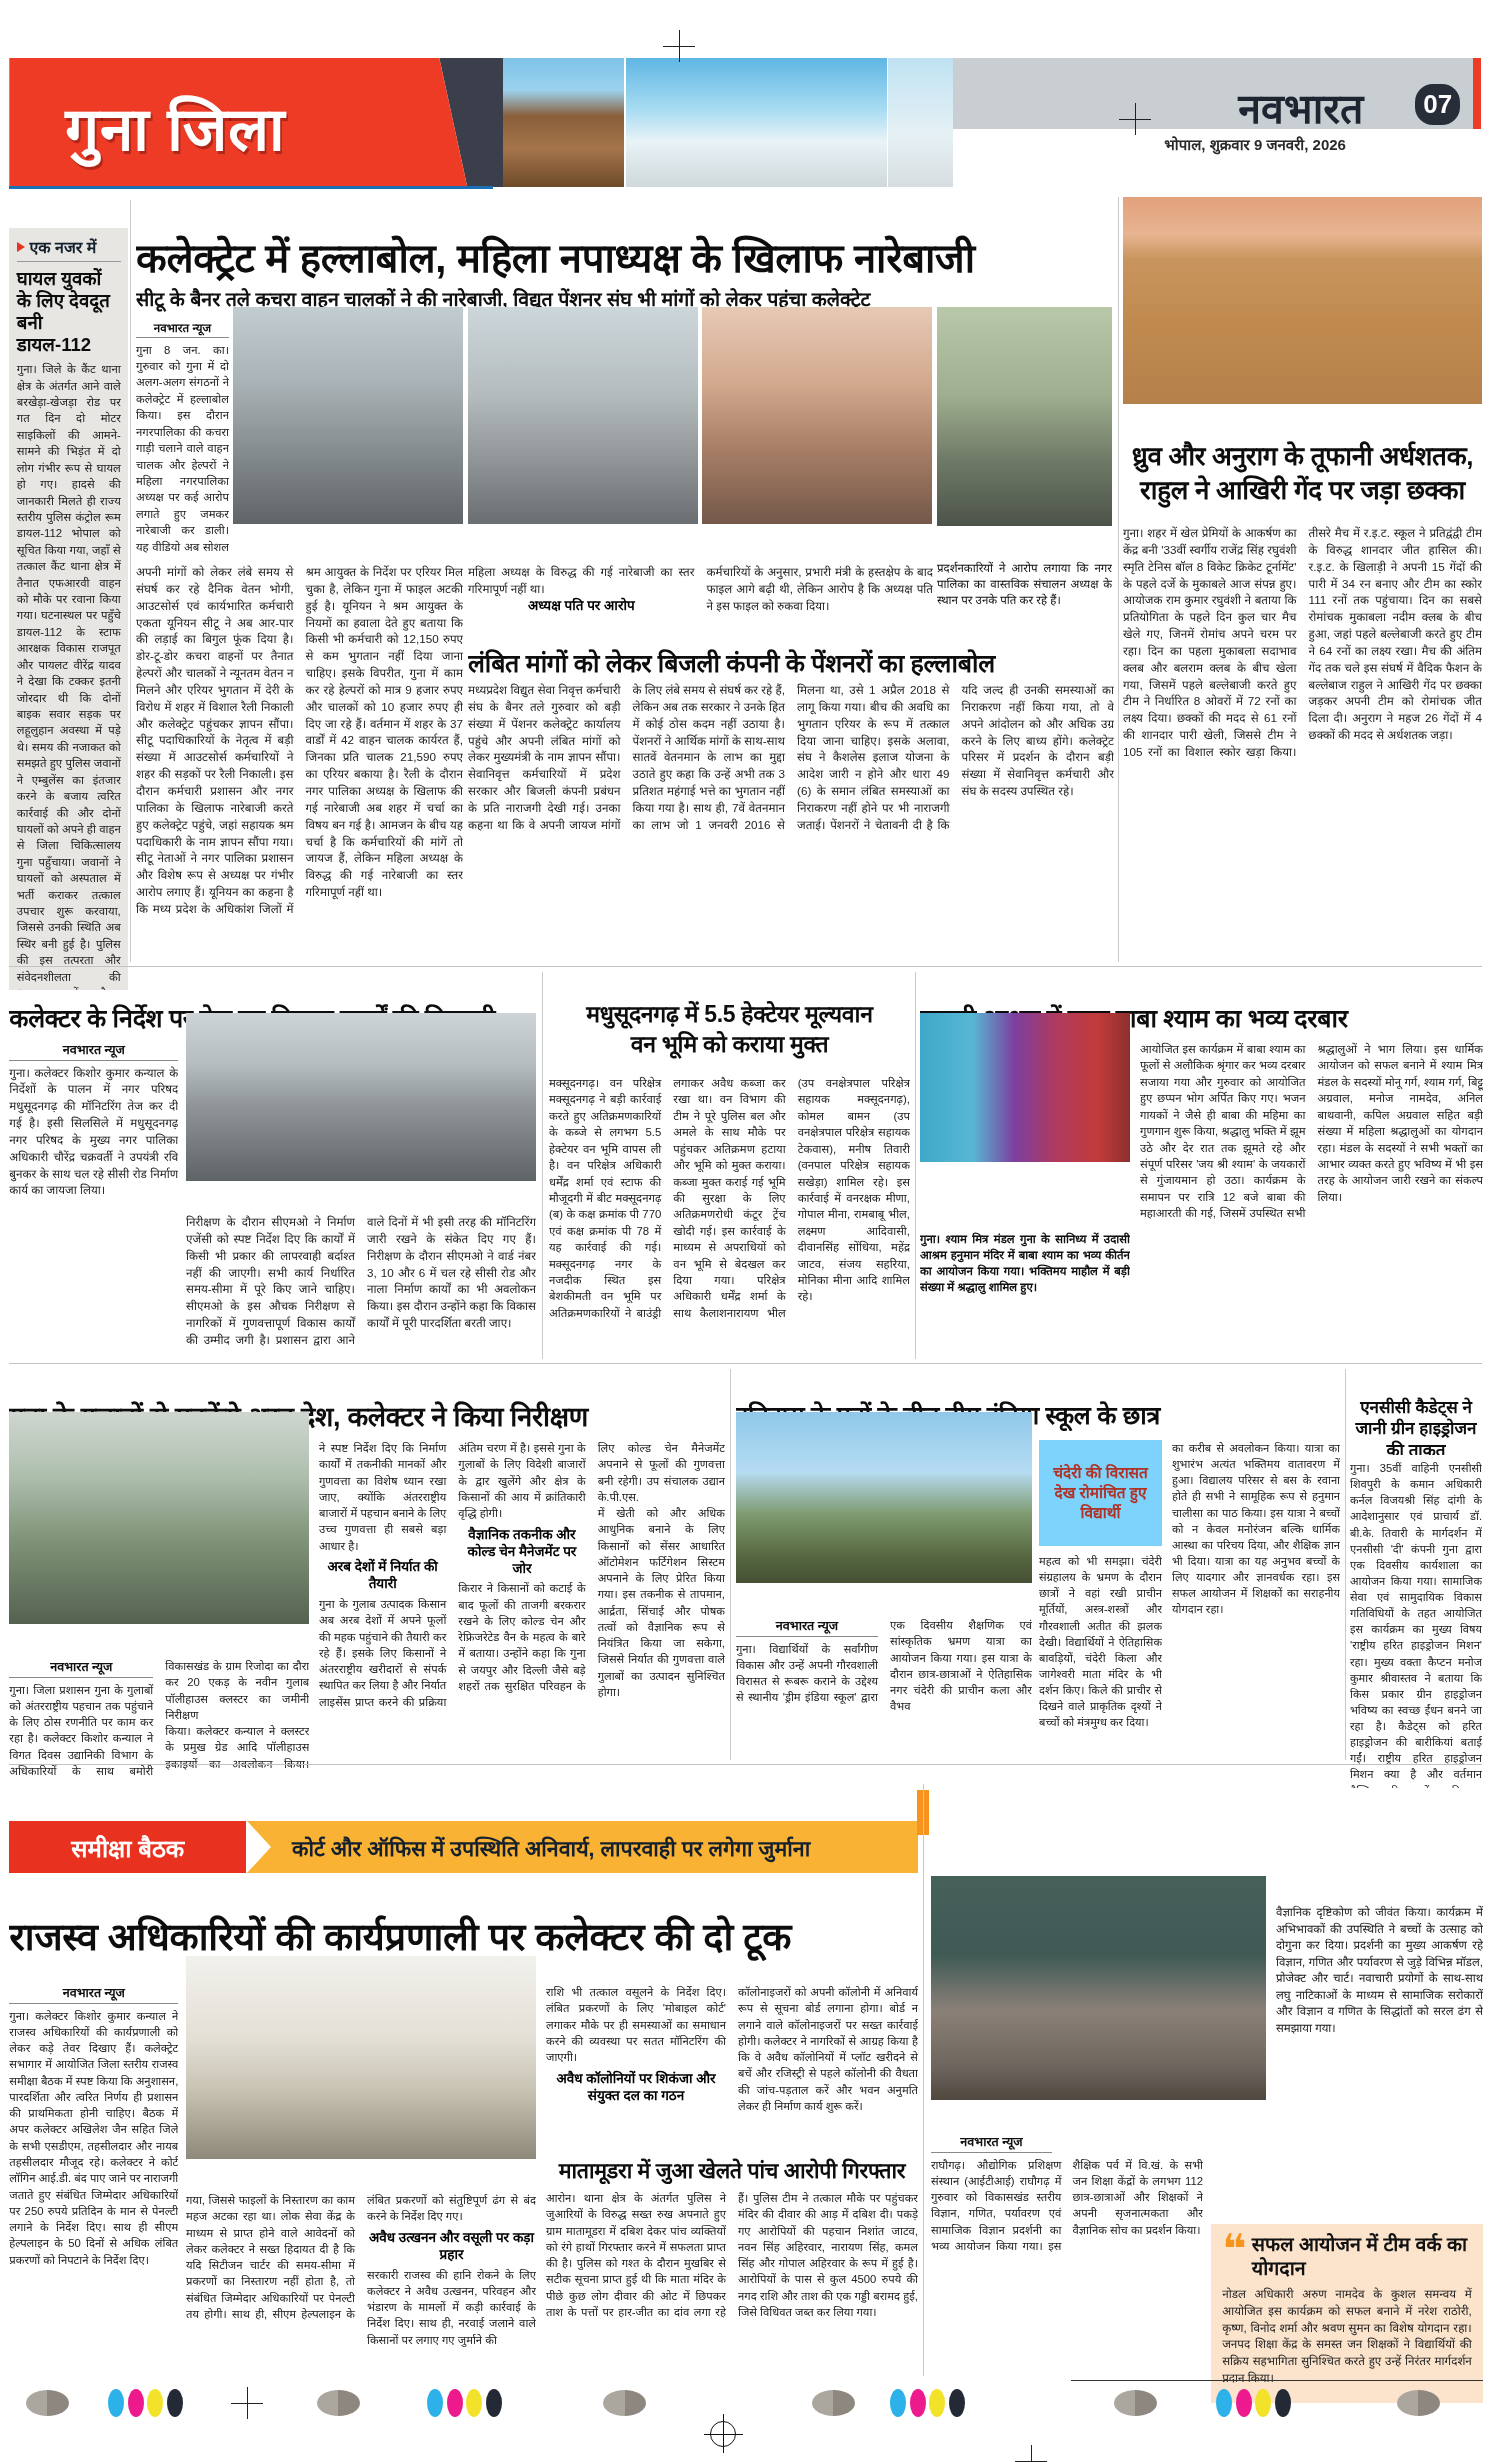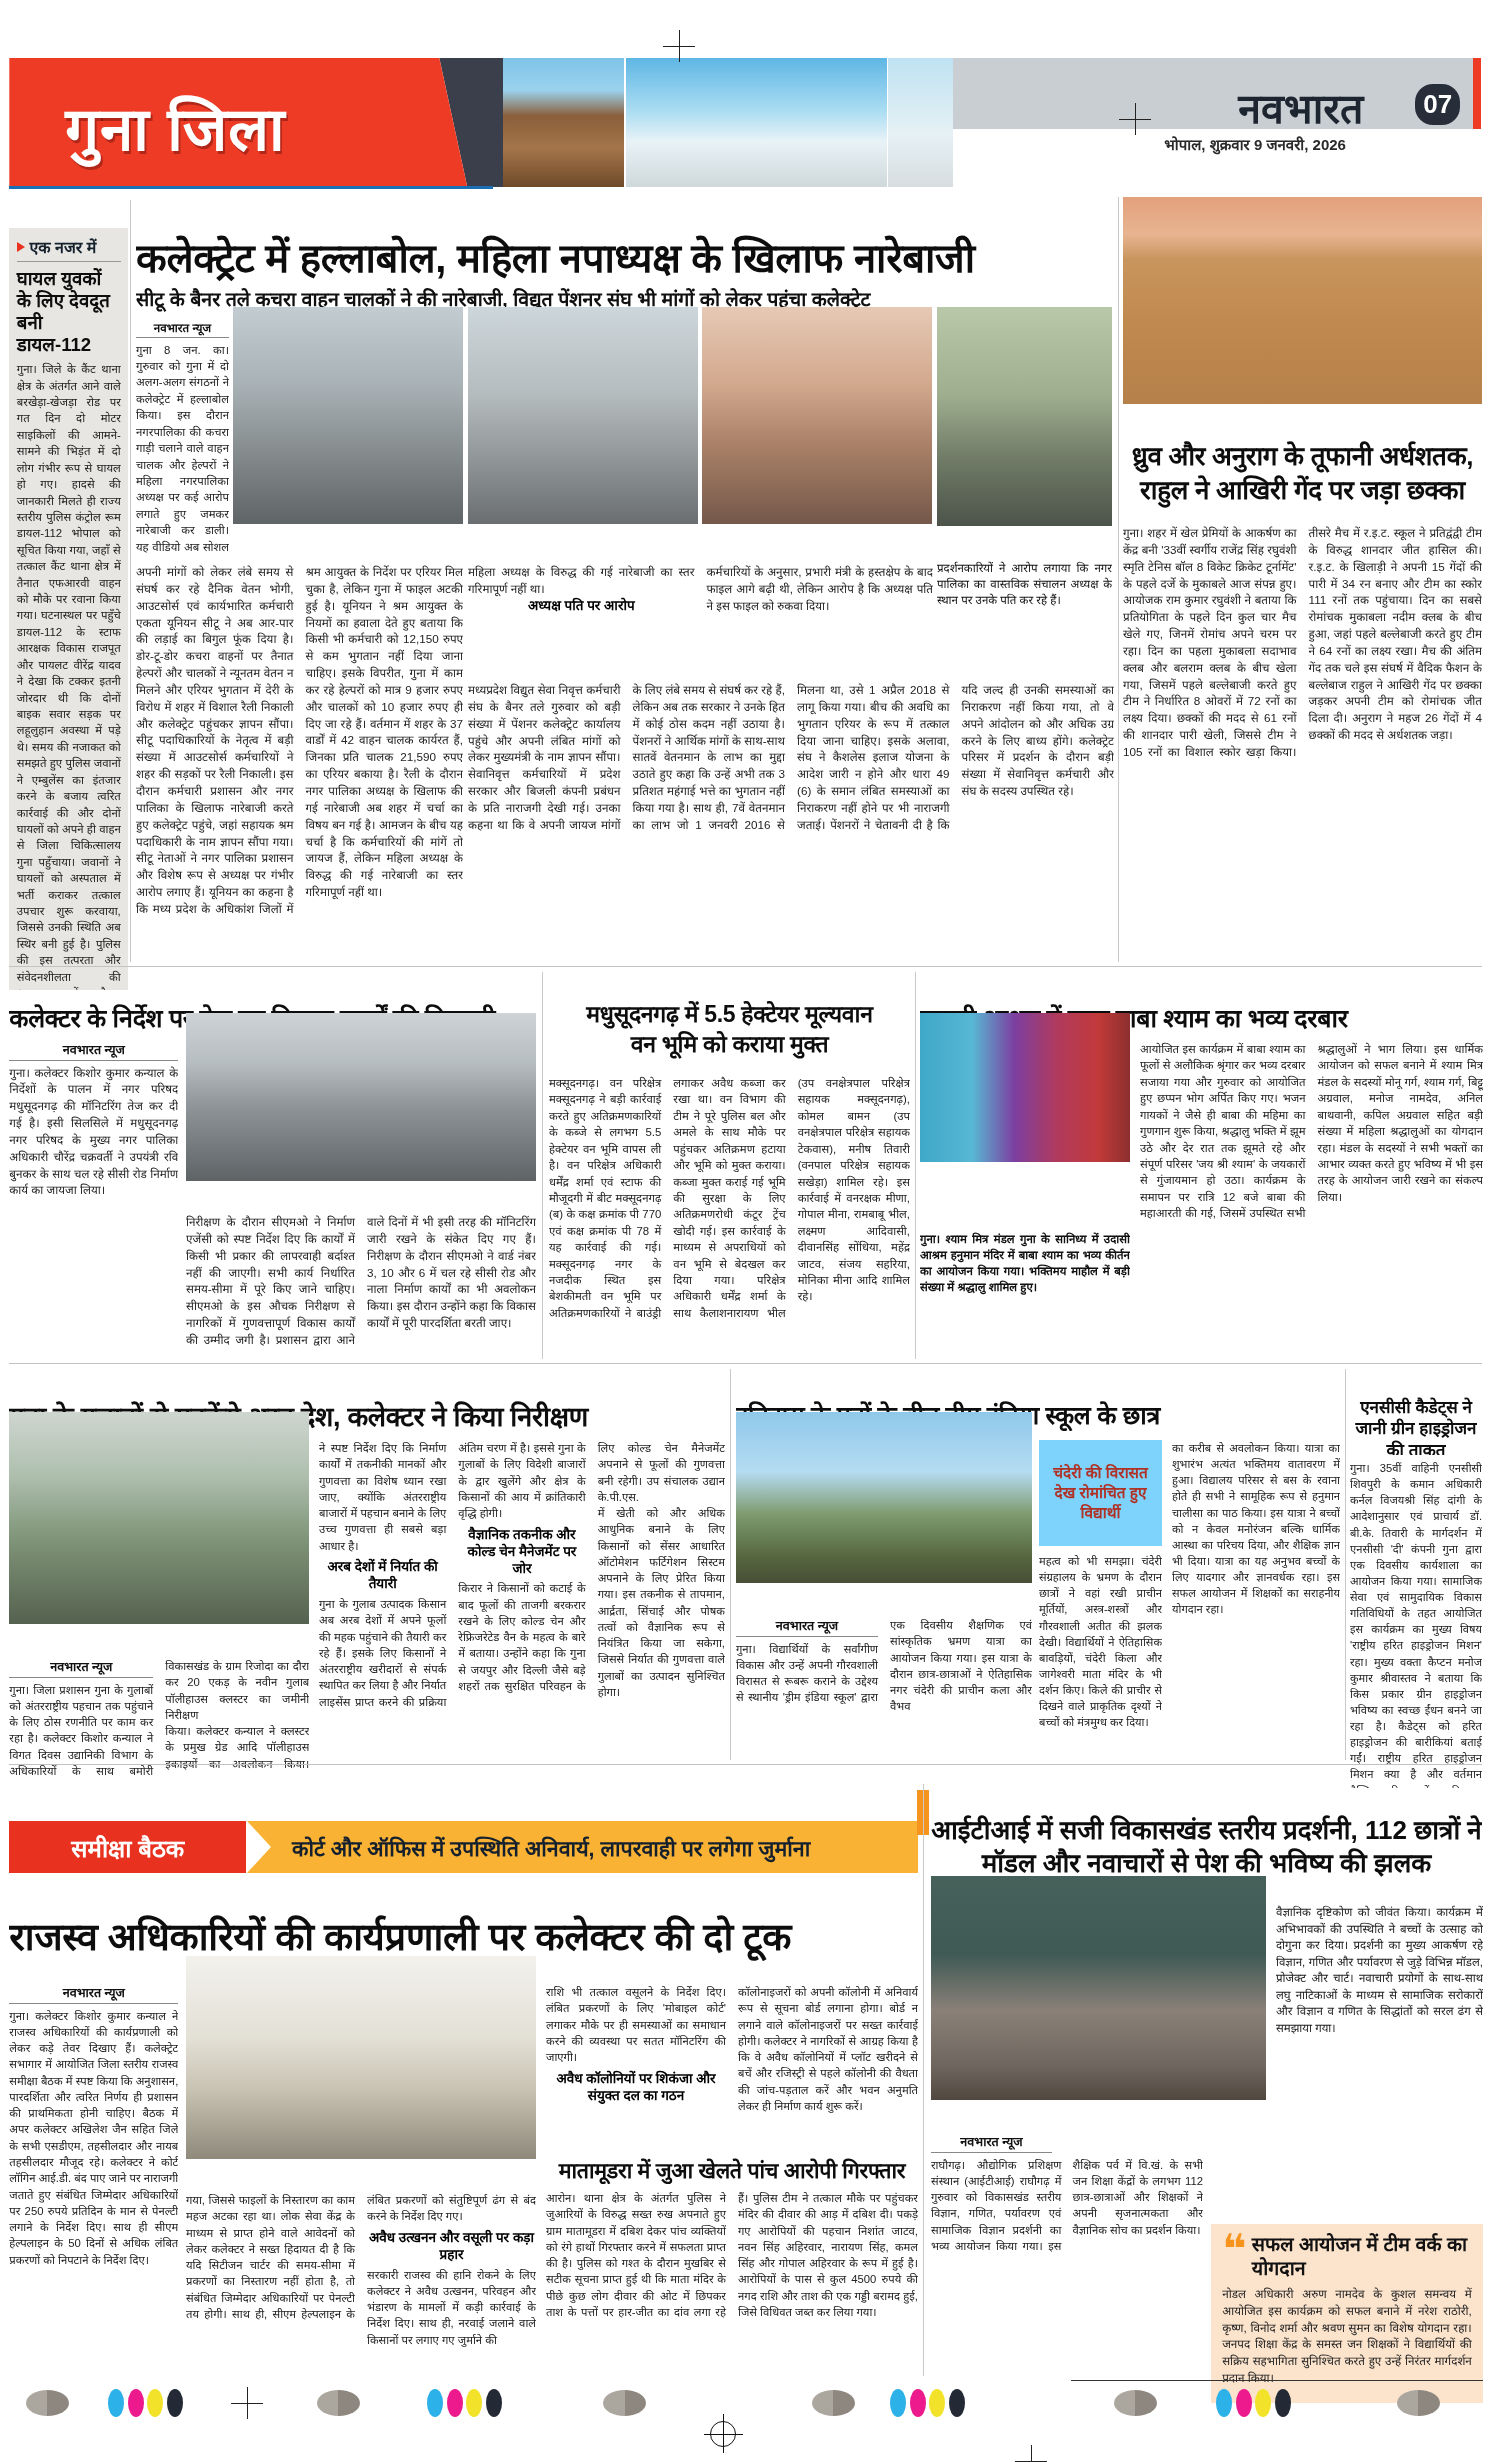--- a/index.html
+++ b/index.html
@@ -89,20 +89,21 @@
   <div class="abs cols2 ov" style="left:136px;top:536px;width:327px;height:427px;">
     <div class="bodytxt">अपनी मांगों को लेकर लंबे समय से संघर्ष कर रहे दैनिक वेतन भोगी, आउटसोर्स एवं कार्यभारित कर्मचारी एकता यूनियन सीटू ने अब आर-पार की लड़ाई का बिगुल फूंक दिया है। डोर-टू-डोर कचरा वाहनों पर तैनात हेल्परों और चालकों ने न्यूनतम वेतन न मिलने और एरियर भुगतान में देरी के विरोध में शहर में विशाल रैली निकाली और कलेक्ट्रेट पहुंचकर ज्ञापन सौंपा। सीटू पदाधिकारियों के नेतृत्व में बड़ी संख्या में आउटसोर्स कर्मचारियों ने शहर की सड़कों पर रैली निकाली। इस दौरान कर्मचारी प्रशासन और नगर पालिका के खिलाफ नारेबाजी करते हुए कलेक्ट्रेट पहुंचे, जहां सहायक श्रम पदाधिकारी के नाम ज्ञापन सौंपा गया। सीटू नेताओं ने नगर पालिका प्रशासन और विशेष रूप से अध्यक्ष पर गंभीर आरोप लगाए हैं। यूनियन का कहना है कि मध्य प्रदेश के अधिकांश जिलों में श्रम आयुक्त के निर्देश पर एरियर मिल चुका है, लेकिन गुना में फाइल अटकी हुई है। यूनियन ने श्रम आयुक्त के नियमों का हवाला देते हुए बताया कि किसी भी कर्मचारी को 12,150 रुपए से कम भुगतान नहीं दिया जाना चाहिए। इसके विपरीत, गुना में काम कर रहे हेल्परों को मात्र 9 हजार रुपए और चालकों को 10 हजार रुपए ही दिए जा रहे हैं। वर्तमान में शहर के 37 वार्डों में 42 वाहन चालक कार्यरत हैं, जिनका प्रति चालक 21,590 रुपए का एरियर बकाया है। रैली के दौरान नगर पालिका अध्यक्ष के खिलाफ की गई नारेबाजी अब शहर में चर्चा का विषय बन गई है। आमजन के बीच यह चर्चा है कि कर्मचारियों की मांगें तो जायज हैं, लेकिन महिला अध्यक्ष के विरुद्ध की गई नारेबाजी का स्तर गरिमापूर्ण नहीं था।</div>
   </div>
 
   <div class="abs cols2 ov" style="left:468px;top:536px;width:465px;height:77px;">
     <div class="bodytxt">महिला अध्यक्ष के विरुद्ध की गई नारेबाजी का स्तर गरिमापूर्ण नहीं था।</div>
     <div class="crosshead" style="margin-top:0;">अध्यक्ष पति पर आरोप</div>
     <div class="bodytxt">कर्मचारियों के अनुसार, प्रभारी मंत्री के हस्तक्षेप के बाद फाइल आगे बढ़ी थी, लेकिन आरोप है कि अध्यक्ष पति ने इस फाइल को रुकवा दिया।</div>
   </div>
 
+  <div class="abs headline nowrap ov" style="left:468px;top:617px;width:646px;font-size:25px;">लंबित मांगों को लेकर बिजली कंपनी के पेंशनरों का हल्लाबोल</div>
   <div class="abs cols4 ov" style="left:468px;top:654px;width:646px;height:307px;">
     <div class="bodytxt">मध्यप्रदेश विद्युत सेवा निवृत्त कर्मचारी संघ के बैनर तले गुरुवार को बड़ी संख्या में पेंशनर कलेक्ट्रेट कार्यालय पहुंचे और अपनी लंबित मांगों को लेकर मुख्यमंत्री के नाम ज्ञापन सौंपा। सेवानिवृत्त कर्मचारियों में प्रदेश सरकार और बिजली कंपनी प्रबंधन के प्रति नाराजगी देखी गई। उनका कहना था कि वे अपनी जायज मांगों के लिए लंबे समय से संघर्ष कर रहे हैं, लेकिन अब तक सरकार ने उनके हित में कोई ठोस कदम नहीं उठाया है। पेंशनरों ने आर्थिक मांगों के साथ-साथ सातवें वेतनमान के लाभ का मुद्दा उठाते हुए कहा कि उन्हें अभी तक 3 प्रतिशत महंगाई भत्ते का भुगतान नहीं किया गया है। साथ ही, 7वें वेतनमान का लाभ जो 1 जनवरी 2016 से मिलना था, उसे 1 अप्रैल 2018 से लागू किया गया। बीच की अवधि का भुगतान एरियर के रूप में तत्काल दिया जाना चाहिए। इसके अलावा, संघ ने कैशलेस इलाज योजना के आदेश जारी न होने और धारा 49 (6) के समान लंबित समस्याओं का निराकरण नहीं होने पर भी नाराजगी जताई। पेंशनरों ने चेतावनी दी है कि यदि जल्द ही उनकी समस्याओं का निराकरण नहीं किया गया, तो वे अपने आंदोलन को और अधिक उग्र करने के लिए बाध्य होंगे। कलेक्ट्रेट परिसर में प्रदर्शन के दौरान बड़ी संख्या में सेवानिवृत्त कर्मचारी और संघ के सदस्य उपस्थित रहे।</div>
   </div>
 
   <div class="abs photo" style="left:1123px;top:197px;width:359px;height:207px;background:linear-gradient(180deg,#e3a17c 0%,#e7b491 18%,#c9955e 30%,#c08a4f 60%,#b5804a 100%);"></div>
   <div class="abs ov" style="left:1123px;top:412px;width:359px;height:82px;text-align:center;">
     <div class="headline" style="font-size:26px;line-height:1.3;">ध्रुव और अनुराग के तूफानी अर्धशतक,</div>
     <div class="headline" style="font-size:26px;line-height:1.3;">राहुल ने आखिरी गेंद पर जड़ा छक्का</div>
   </div>
   <div class="abs cols2 ov" style="left:1123px;top:497px;width:359px;height:465px;">
@@ -206,21 +207,20 @@
     <div class="crosshead">अवैध कॉलोनियों पर शिकंजा और संयुक्त दल का गठन</div>
     <div class="bodytxt" style="font-size:11.3px;">कॉलोनाइजरों को अपनी कॉलोनी में अनिवार्य रूप से सूचना बोर्ड लगाना होगा। बोर्ड न लगाने वाले कॉलोनाइजरों पर सख्त कार्रवाई होगी। कलेक्टर ने नागरिकों से आग्रह किया है कि वे अवैध कॉलोनियों में प्लॉट खरीदने से बचें और रजिस्ट्री से पहले कॉलोनी की वैधता की जांच-पड़ताल करें और भवन अनुमति लेकर ही निर्माण कार्य शुरू करें।</div>
   </div>
 
   <div class="abs headline ov" style="left:546px;top:2127px;width:372px;font-size:21.4px;text-align:center;white-space:nowrap;">मातामूडरा में जुआ खेलते पांच आरोपी गिरफ्तार</div>
   <div class="abs cols2 ov" style="left:546px;top:2162px;width:372px;height:214px;">
     <div class="bodytxt" style="font-size:11.3px;">आरोन। थाना क्षेत्र के अंतर्गत पुलिस ने जुआरियों के विरुद्ध सख्त रुख अपनाते हुए ग्राम मातामूडरा में दबिश देकर पांच व्यक्तियों को रंगे हाथों गिरफ्तार करने में सफलता प्राप्त की है। पुलिस को गश्त के दौरान मुखबिर से सटीक सूचना प्राप्त हुई थी कि माता मंदिर के पीछे कुछ लोग दीवार की ओट में छिपकर ताश के पत्तों पर हार-जीत का दांव लगा रहे हैं। पुलिस टीम ने तत्काल मौके पर पहुंचकर मंदिर की दीवार की आड़ में दबिश दी। पकड़े गए आरोपियों की पहचान निशांत जाटव, नवन सिंह अहिरवार, नारायण सिंह, कमल सिंह और गोपाल अहिरवार के रूप में हुई है। आरोपियों के पास से कुल 4500 रुपये की नगद राशि और ताश की एक गड्डी बरामद हुई, जिसे विधिवत जब्त कर लिया गया।</div>
   </div>
 
   <div class="abs" style="left:917px;top:1790px;width:12px;height:45px;background:#f7941d;"></div>
-  <div class="abs ov" style="left:931px;top:1786px;width:551px;height:86px;font-weight:900;font-size:26px;line-height:1.28;text-align:center;color:#0d0d0d;">आईटीआई में सजी विकासखंड स्तरीय प्रदर्शनी, 112 छात्रों ने मॉडल और नवाचारों से पेश की भविष्य की झलक</div>
   <div class="abs photo" style="left:931px;top:1876px;width:335px;height:224px;background:linear-gradient(180deg,#46605a 0%,#3f5a55 35%,#8a8078 60%,#6e665e 85%,#50483f 100%);"></div>
   <div class="abs ov" style="left:1276px;top:1876px;width:207px;height:313px;">
     <div class="bodytxt" style="font-size:11.5px;">वैज्ञानिक दृष्टिकोण को जीवंत किया। कार्यक्रम में अभिभावकों की उपस्थिति ने बच्चों के उत्साह को दोगुना कर दिया। प्रदर्शनी का मुख्य आकर्षण रहे विज्ञान, गणित और पर्यावरण से जुड़े विभिन्न मॉडल, प्रोजेक्ट और चार्ट। नवाचारी प्रयोगों के साथ-साथ लघु नाटिकाओं के माध्यम से सामाजिक सरोकारों और विज्ञान व गणित के सिद्धांतों को सरल ढंग से समझाया गया।</div>
   </div>
   <div class="abs ov" style="left:931px;top:2105px;width:272px;height:272px;">
     <div class="byline" style="width:121px;">नवभारत न्यूज</div>
     <div class="cols2" style="column-gap:11.2px;">
       <div class="bodytxt" style="font-size:11.3px;">राघौगढ़। औद्योगिक प्रशिक्षण संस्थान (आईटीआई) राघौगढ़ में गुरुवार को विकासखंड स्तरीय विज्ञान, गणित, पर्यावरण एवं सामाजिक विज्ञान प्रदर्शनी का भव्य आयोजन किया गया। इस शैक्षिक पर्व में वि.खं. के सभी जन शिक्षा केंद्रों के लगभग 112 छात्र-छात्राओं और शिक्षकों ने अपनी सृजनात्मकता और वैज्ञानिक सोच का प्रदर्शन किया।</div>
     </div>
   </div>

